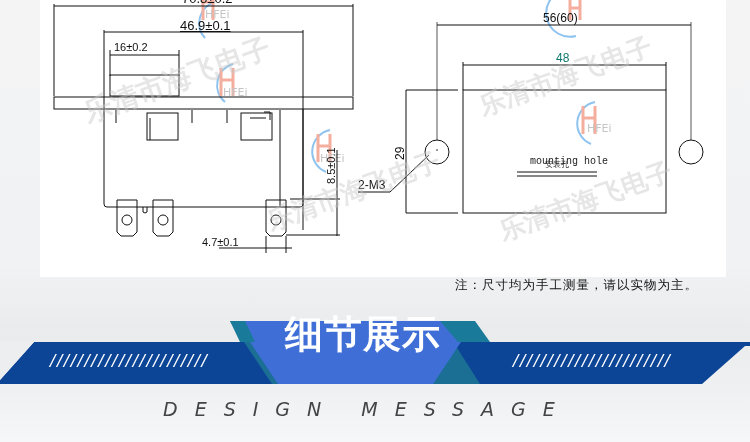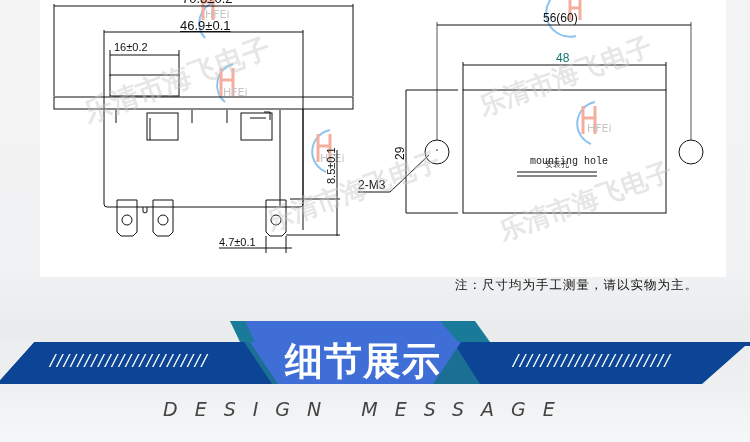--- a/index.html
+++ b/index.html
@@ -12,21 +12,21 @@
     position: absolute; left: 40px; top: 0; width: 686px; height: 277px;
     background: #ffffff;
   }
   svg.drawing { position: absolute; left: 0; top: 0; }
   .note {
     position: absolute; left: 455px; top: 277px; font-size: 12.5px; color: #111;
     letter-spacing: 1px; font-family: Liberation Serif, serif;
   }
   .banner { position: absolute; left: 0; top: 318px; width: 750px; height: 70px; }
   .banner-title {
-    position: absolute; left: 268px; top: 336px; width: 190px; text-align: center;
+    position: absolute; left: 268px; top: 309px; width: 190px; text-align: center;
     color: #ffffff; font-size: 38px; font-weight: bold; letter-spacing: 1px;
     font-family: Liberation Sans, sans-serif;
   }
   .slashes {
     position: absolute; color: #ffffff; font-size: 16px; font-style: italic;
     letter-spacing: 1.5px; font-family: "DejaVu Sans", sans-serif; top: 351px;
   }
   .slashes.left { left: 50px; }
   .slashes.right { left: 513px; }
   .subtitle {
@@ -123,21 +123,21 @@
     <line x1="517" y1="172" x2="597" y2="172"></line>
     <line x1="517" y1="176" x2="597" y2="176"></line>
   </g>
   <circle cx="437" cy="150" r="0.8" fill="#111"></circle>
 </svg>
 
 <div style="position:absolute;left:182px;top:-9px;font-size:13px;color:#111;">70.8±0.2</div>
 <div style="position:absolute;left:180px;top:18px;font-size:13px;color:#111;text-decoration:underline;">46.9±0.1</div>
 <div style="position:absolute;left:114px;top:41px;font-size:11px;color:#111;text-align:right;">16±0.2</div>
 <div style="position:absolute;left:325px;top:184px;font-size:11px;color:#111;transform:rotate(-90deg);transform-origin:left top;">8.5±0.1</div>
-<div style="position:absolute;left:219px;top:236px;font-size:11px;color:#111;">4.7±0.1</div>
+<div style="position:absolute;left:202px;top:236px;font-size:11px;color:#111;">4.7±0.1</div>
 
 <div style="position:absolute;left:543px;top:11px;font-size:12px;color:#111;">56(60)</div>
 <div style="position:absolute;left:556px;top:51px;font-size:12px;color:#0f766e;">48</div>
 <div style="position:absolute;left:393px;top:160px;font-size:12px;color:#111;transform:rotate(-90deg);transform-origin:left top;">29</div>
 <div style="position:absolute;left:358px;top:178px;font-size:12px;color:#111;">2-M3</div>
 <div style="position:absolute;left:545px;top:159px;font-size:8px;color:#333;font-family:'DejaVu Serif',serif;">安装孔</div>
 <div style="position:absolute;left:518px;top:156px;font-size:10px;color:#222;font-family:'Liberation Mono',monospace;padding-left:12px;">mounting hole</div>
 
 <div class="wm" style="left:85px;top:95px;font-size:28px;">乐清市海飞电子</div>
 <div class="wm" style="left:268px;top:205px;font-size:26px;">乐清市海飞电子</div>

